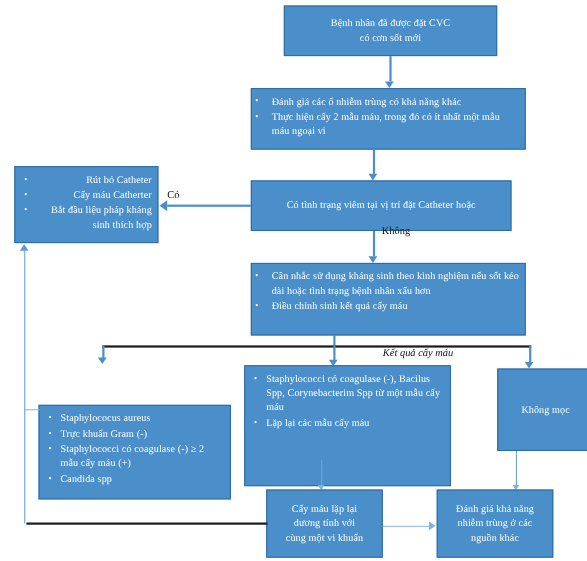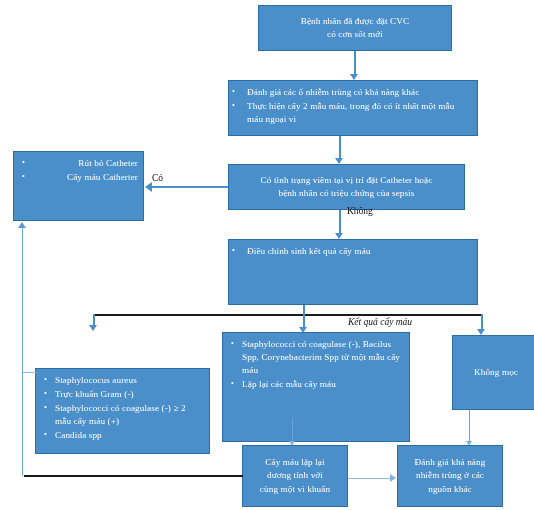--- a/index.html
+++ b/index.html
@@ -82,41 +82,42 @@
       <li>Thực hiện cấy 2 mẫu máu, trong đó có ít nhất một mẫu máu ngoại vi</li>
     </ul>
   </div>
 
   <div class="vline" style="left:339px;top:136px;height:22px;"></div>
   <div class="arr arr-down" style="left:335px;top:158px;"></div>
 
   <div class="box center" style="left:228px;top:164px;width:237px;height:46px;">
     <div>
       <div>Có tình trạng viêm tại vị trí đặt Catheter hoặc</div>
-      <div>bệnh nhân có triệu chứng của sepsis</div>
     </div>
   </div>
 
   <div class="hline" style="left:152px;top:186px;width:76px;"></div>
   <div class="arr arr-left" style="left:145px;top:182px;"></div>
   <div class="flabel" style="left:152px;top:161px;margin-top:12px;">Có</div>
 
   <div class="box" style="left:13px;top:151px;width:131px;height:70px;text-align:right;">
     <ul>
       <li>Rút bỏ Catheter</li>
       <li>Cấy máu Catherter</li>
+      <li>Bắt đầu liệu pháp kháng sinh thích hợp</li>
     </ul>
   </div>
 
   <div class="vline" style="left:339px;top:210px;height:23px;"></div>
   <div class="arr arr-down" style="left:335px;top:233px;"></div>
   <div class="flabel" style="left:347px;top:206px;">Không</div>
 
   <div class="box bul-wide" style="left:228px;top:239px;width:250px;height:66px;">
     <ul>
+      <li>Cân nhắc sử dụng kháng sinh theo kinh nghiệm  nếu sốt kéo dài hoặc tình trạng bệnh nhân xấu hơn</li>
       <li>Điều chỉnh sinh kết quả cấy máu</li>
     </ul>
   </div>
 
   <div class="vline" style="left:303px;top:305px;height:10px;"></div>
   <div class="blackline" style="left:93px;top:314px;width:390px;"></div>
   <div class="flabel" style="left:348px;top:317px;font-style:italic;">Kết quả cấy máu</div>
 
   <div class="vline" style="left:93px;top:314px;height:12px;"></div>
   <div class="arr arr-down" style="left:89px;top:325px;"></div>

